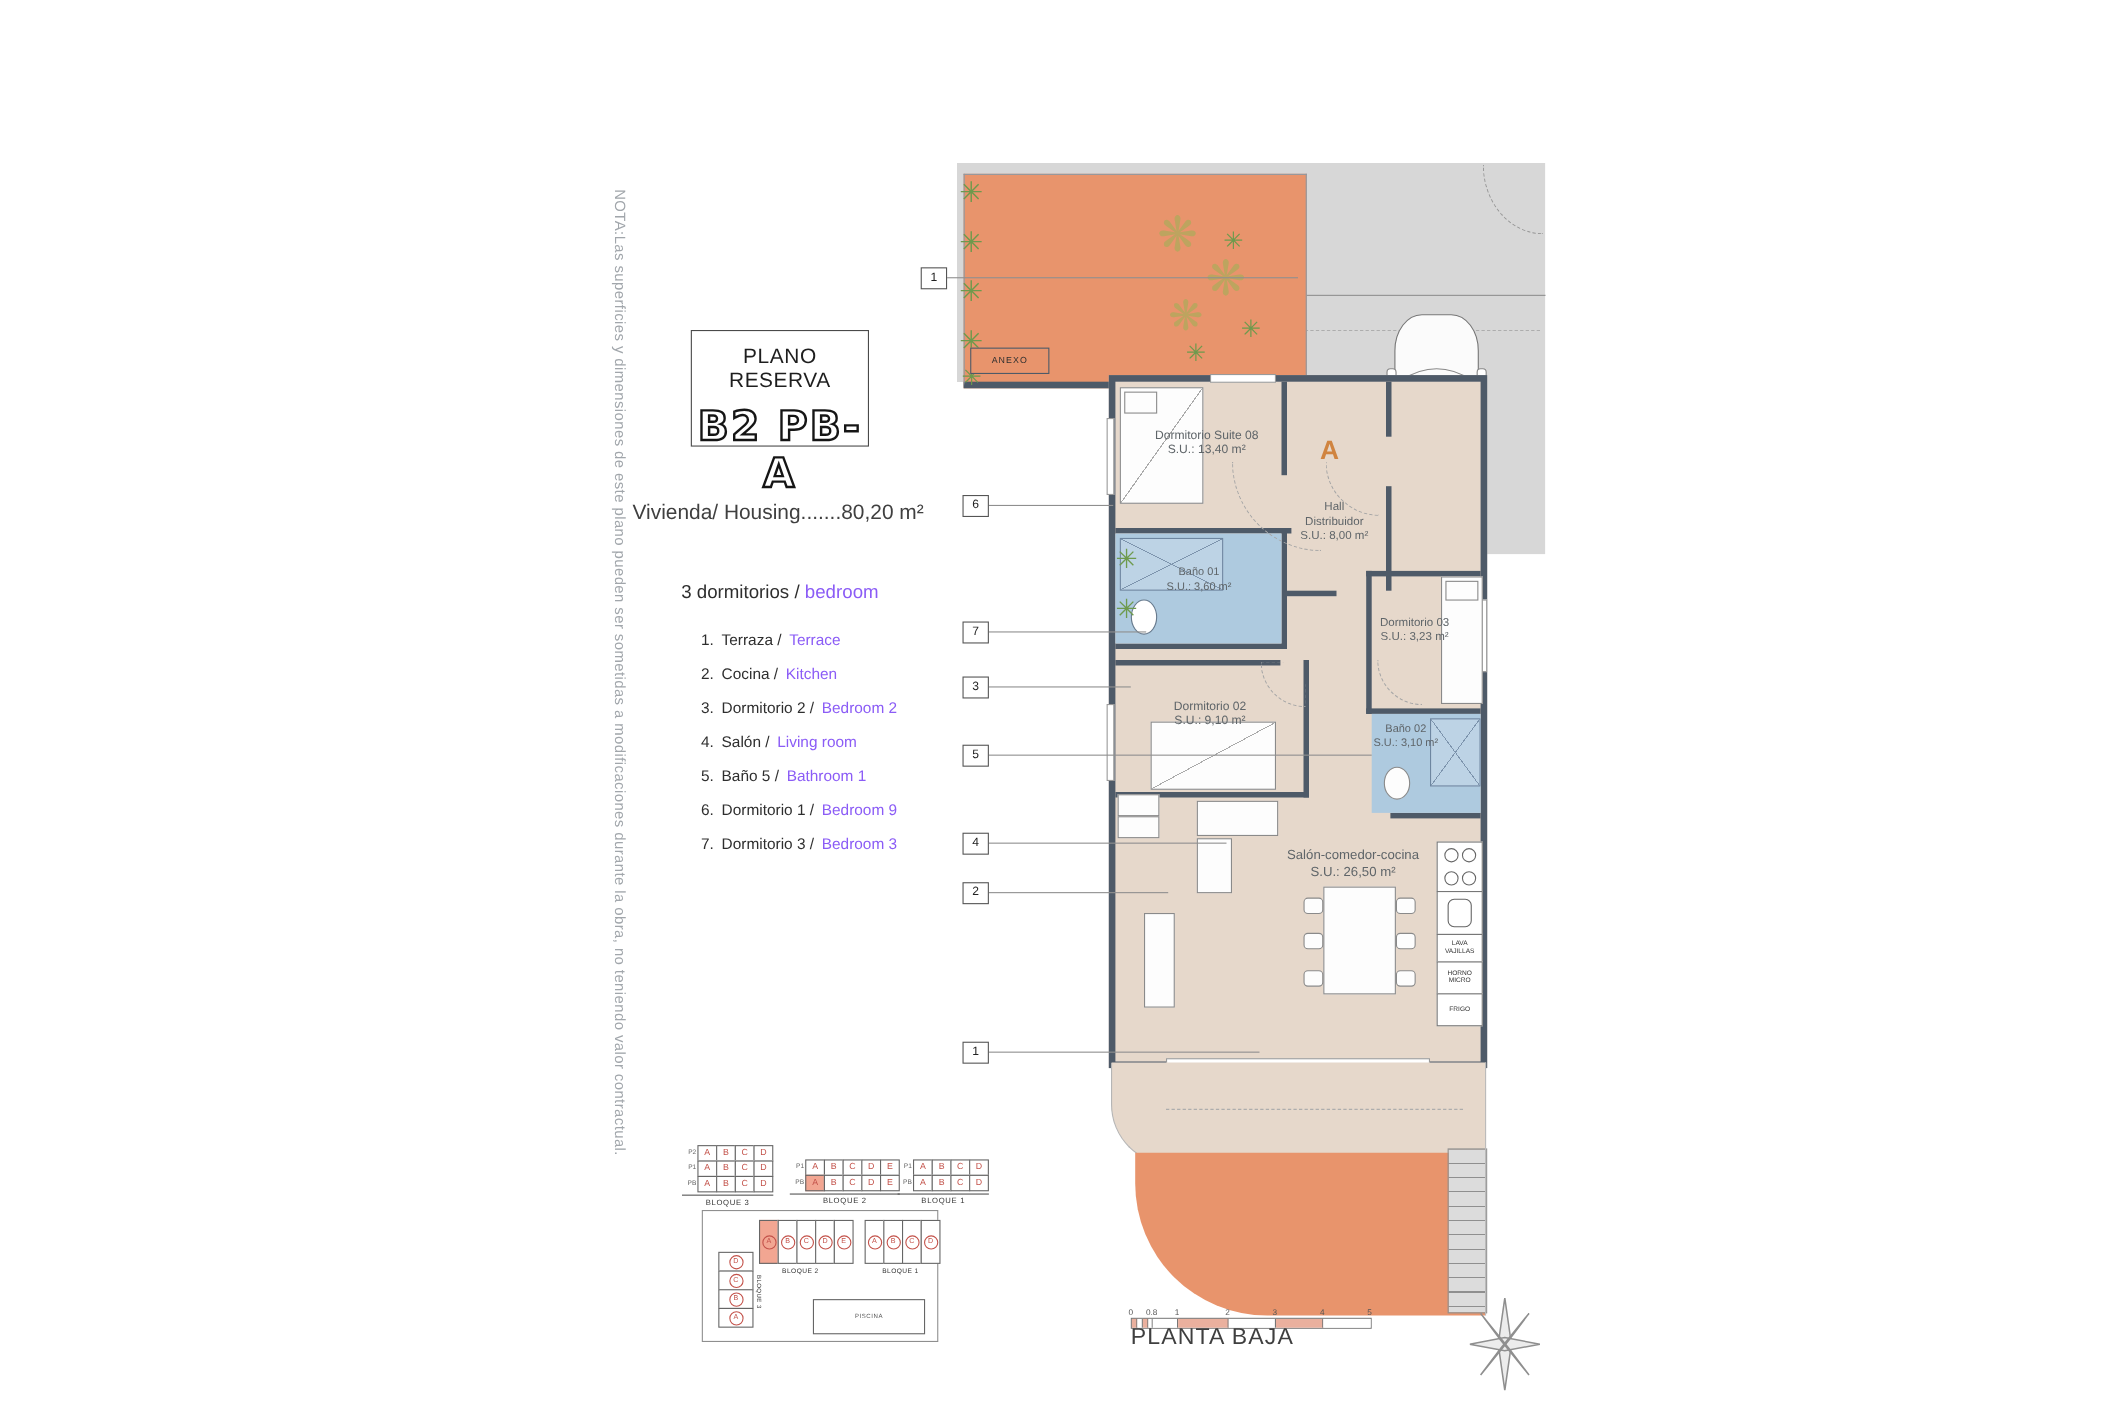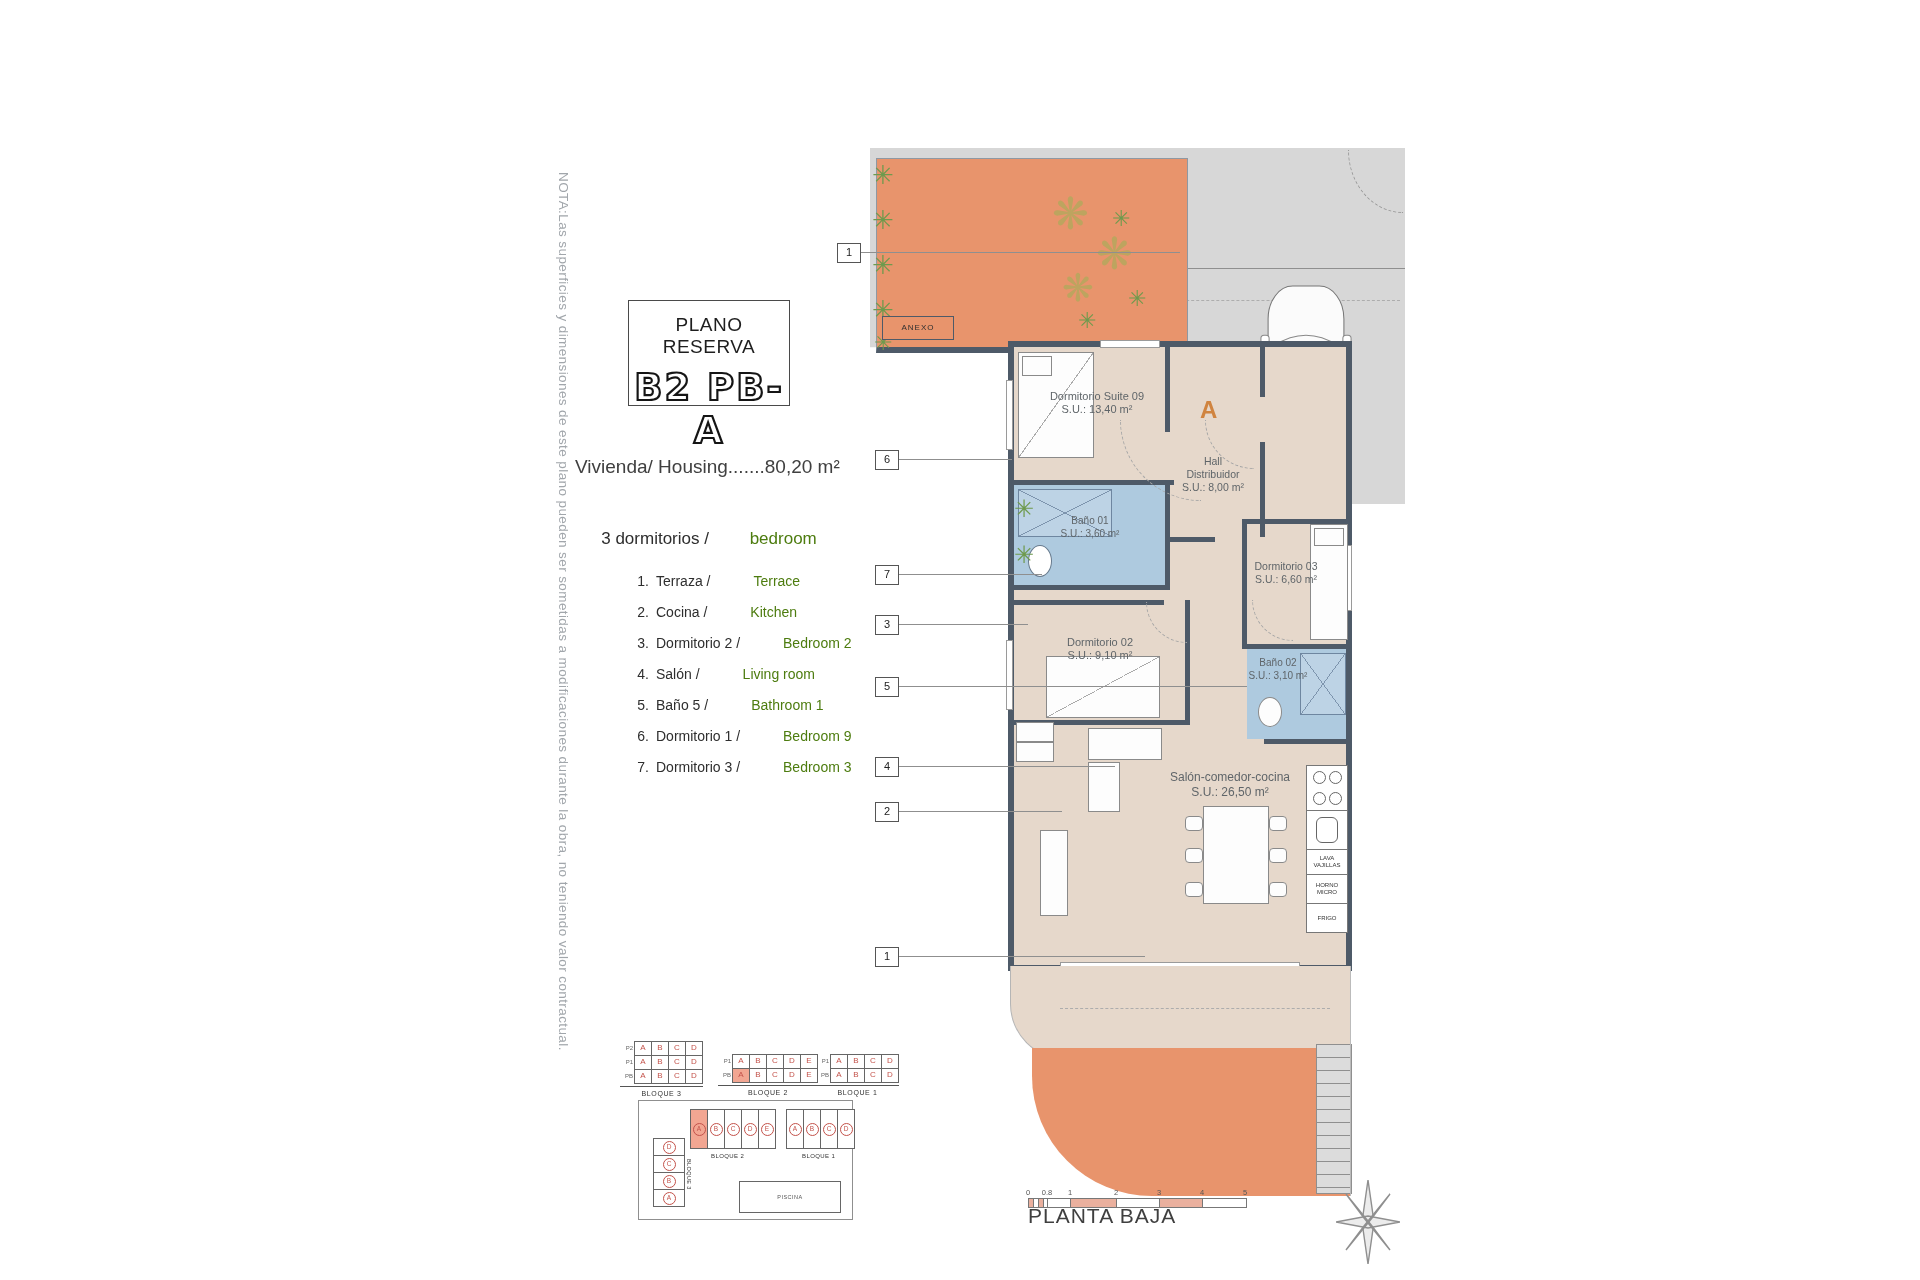--- a/index.html
+++ b/index.html
@@ -9,21 +9,21 @@
   
   .note-vert{position:absolute;left:549px;top:172px;height:910px;width:22px;
              writing-mode:vertical-rl;font-size:13.5px;letter-spacing:.4px;color:#a1a6ab;}
   .title-box{position:absolute;left:628px;top:300px;width:162px;height:106px;border:1.5px solid #4a4a4a;
              text-align:center;background:#fff;box-sizing:border-box;}
   .title-heading{margin-top:13px;font-size:19px;letter-spacing:.5px;color:#1e1e1e;}
   .title-code{margin-top:8px;font-size:37px;font-weight:800;letter-spacing:2px;color:#fff;
               -webkit-text-stroke:2.2px #151515;font-family:"DejaVu Sans",sans-serif;}
   .areas{position:absolute;left:575px;top:454px;width:268px;font-size:19px;line-height:26px;color:#404040;}
   .bedrooms{position:absolute;left:575px;top:529px;width:268px;text-align:center;font-size:17px;color:#2e2e2e;}
-  .orange-t{color:#4d7c0f;margin-left:36px;}
+  .orange-t{color:#8b5cf6;}
   .legend{position:absolute;left:633px;top:572px;width:220px;}
   .legend-item{display:flex;gap:7px;font-size:14px;color:#2e2e2e;margin-bottom:13px;line-height:18px;}
   .legend-item .num{width:16px;text-align:right;}
   
   .parcel{left:870px;top:148px;width:535px;height:356px;background:#d7d7d7;
           clip-path:polygon(0 0,100% 0,100% 100%,59% 100%,59% 56%,0 56%);}
   .terrace{left:876px;top:158px;width:310px;height:188px;background:#e8946c;
            border:1px solid #8f98a2;border-bottom:6px solid #4e5a68;box-sizing:content-box;}
   .hline{height:0;border-top:1px solid #8f8f8f;}
   .dline{height:0;border-top:1px dashed #adadad;}
@@ -245,35 +245,35 @@
     <div class="kcell" style="height:26px">
       <span><span>LAVA</span><br><span>VAJILLAS</span></span>
     </div>
     <div class="kcell" style="height:30px">
       <span><span>HORNO</span><br><span>MICRO</span></span>
     </div>
     <div class="kcell" style="height:30px">FRIGO</div>
   </div>
 
   <div class="roomlbl" style="left:1097px;top:390px">
-    <div>Dormitorio Suite 09</div>
+    <div>Dormitorio Suite 08</div>
       <div>S.U.: 13,40 m²</div>
   </div>
   <div class="roomlbl" style="left:1213px;top:455px;font-size:10.5px">
     <div>Hall</div>
       <div>Distribuidor</div>
       <div>S.U.: 8,00 m²</div>
   </div>
   <div class="roomlbl" style="left:1090px;top:514px;font-size:10px">
     <div>Baño 01</div>
       <div>S.U.: 3,60 m²</div>
   </div>
   <div class="roomlbl" style="left:1286px;top:560px;font-size:10.5px">
     <div>Dormitorio 03</div>
-      <div>S.U.: 6,60 m²</div>
+      <div>S.U.: 3,23 m²</div>
   </div>
   <div class="roomlbl" style="left:1100px;top:636px">
     <div>Dormitorio 02</div>
       <div>S.U.: 9,10 m²</div>
   </div>
   <div class="roomlbl" style="left:1278px;top:656px;font-size:10px">
     <div>Baño 02</div>
       <div>S.U.: 3,10 m²</div>
   </div>
   <div class="roomlbl" style="left:1230px;top:770px;font-size:12px;line-height:15px">

